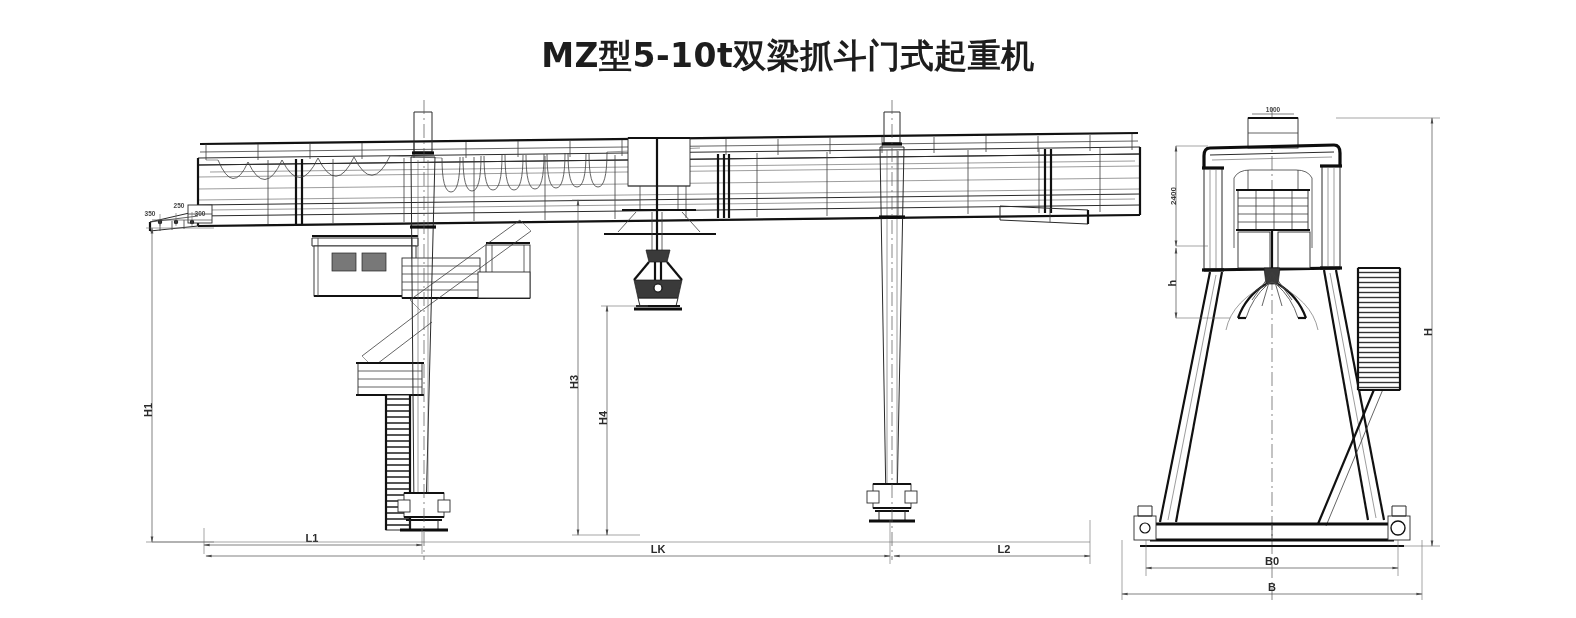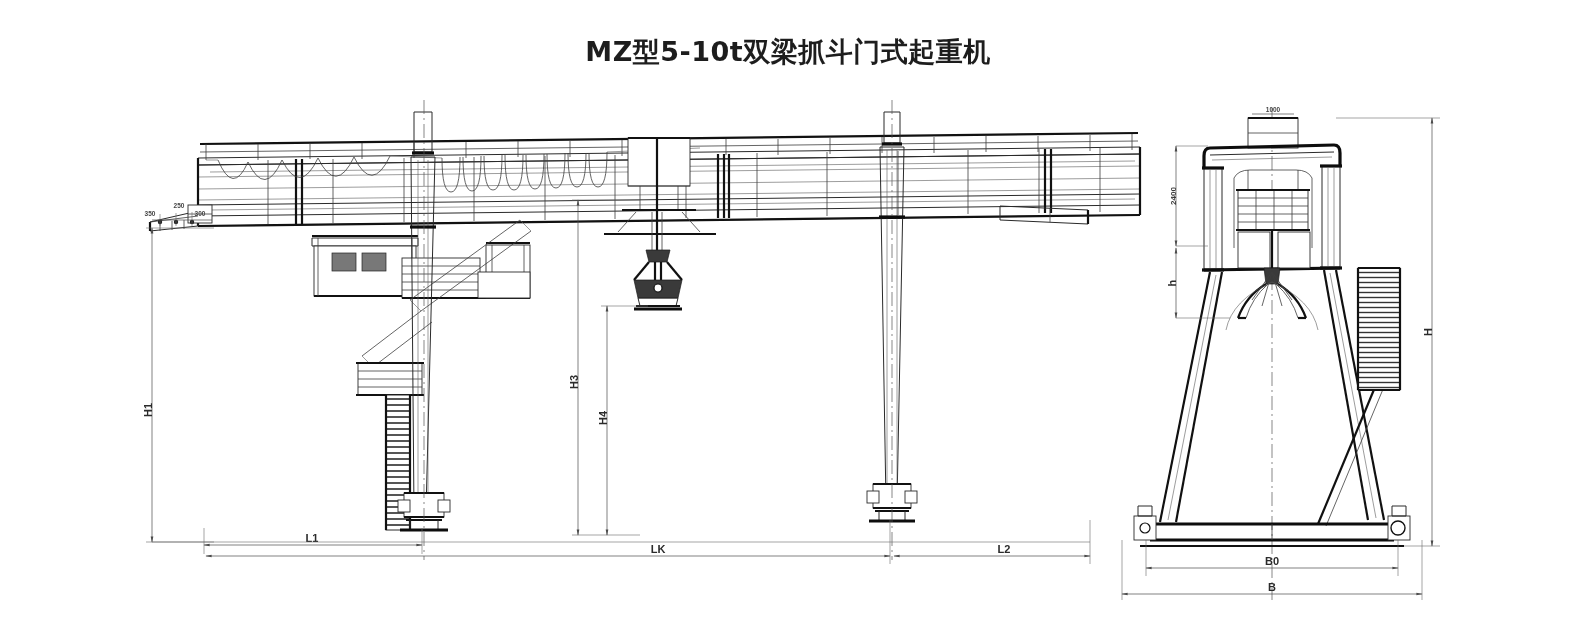--- a/index.html
+++ b/index.html
@@ -24,21 +24,21 @@
     position: absolute;
     left: 0;
     top: 34px;
     width: 1576px;
     text-align: center;
     pointer-events: none;
   }
   #title-block .title-text {
     display: inline-block;
     font-family: "DejaVu Sans", sans-serif;
-    font-size: 27px;
+    font-size: 33px;
     font-weight: bold;
     color: #1d1d1d;
     letter-spacing: 0.5px;
   }
   svg#cad {
     position: absolute;
     left: 0;
     top: 0;
     width: 1576px;
     height: 618px;

